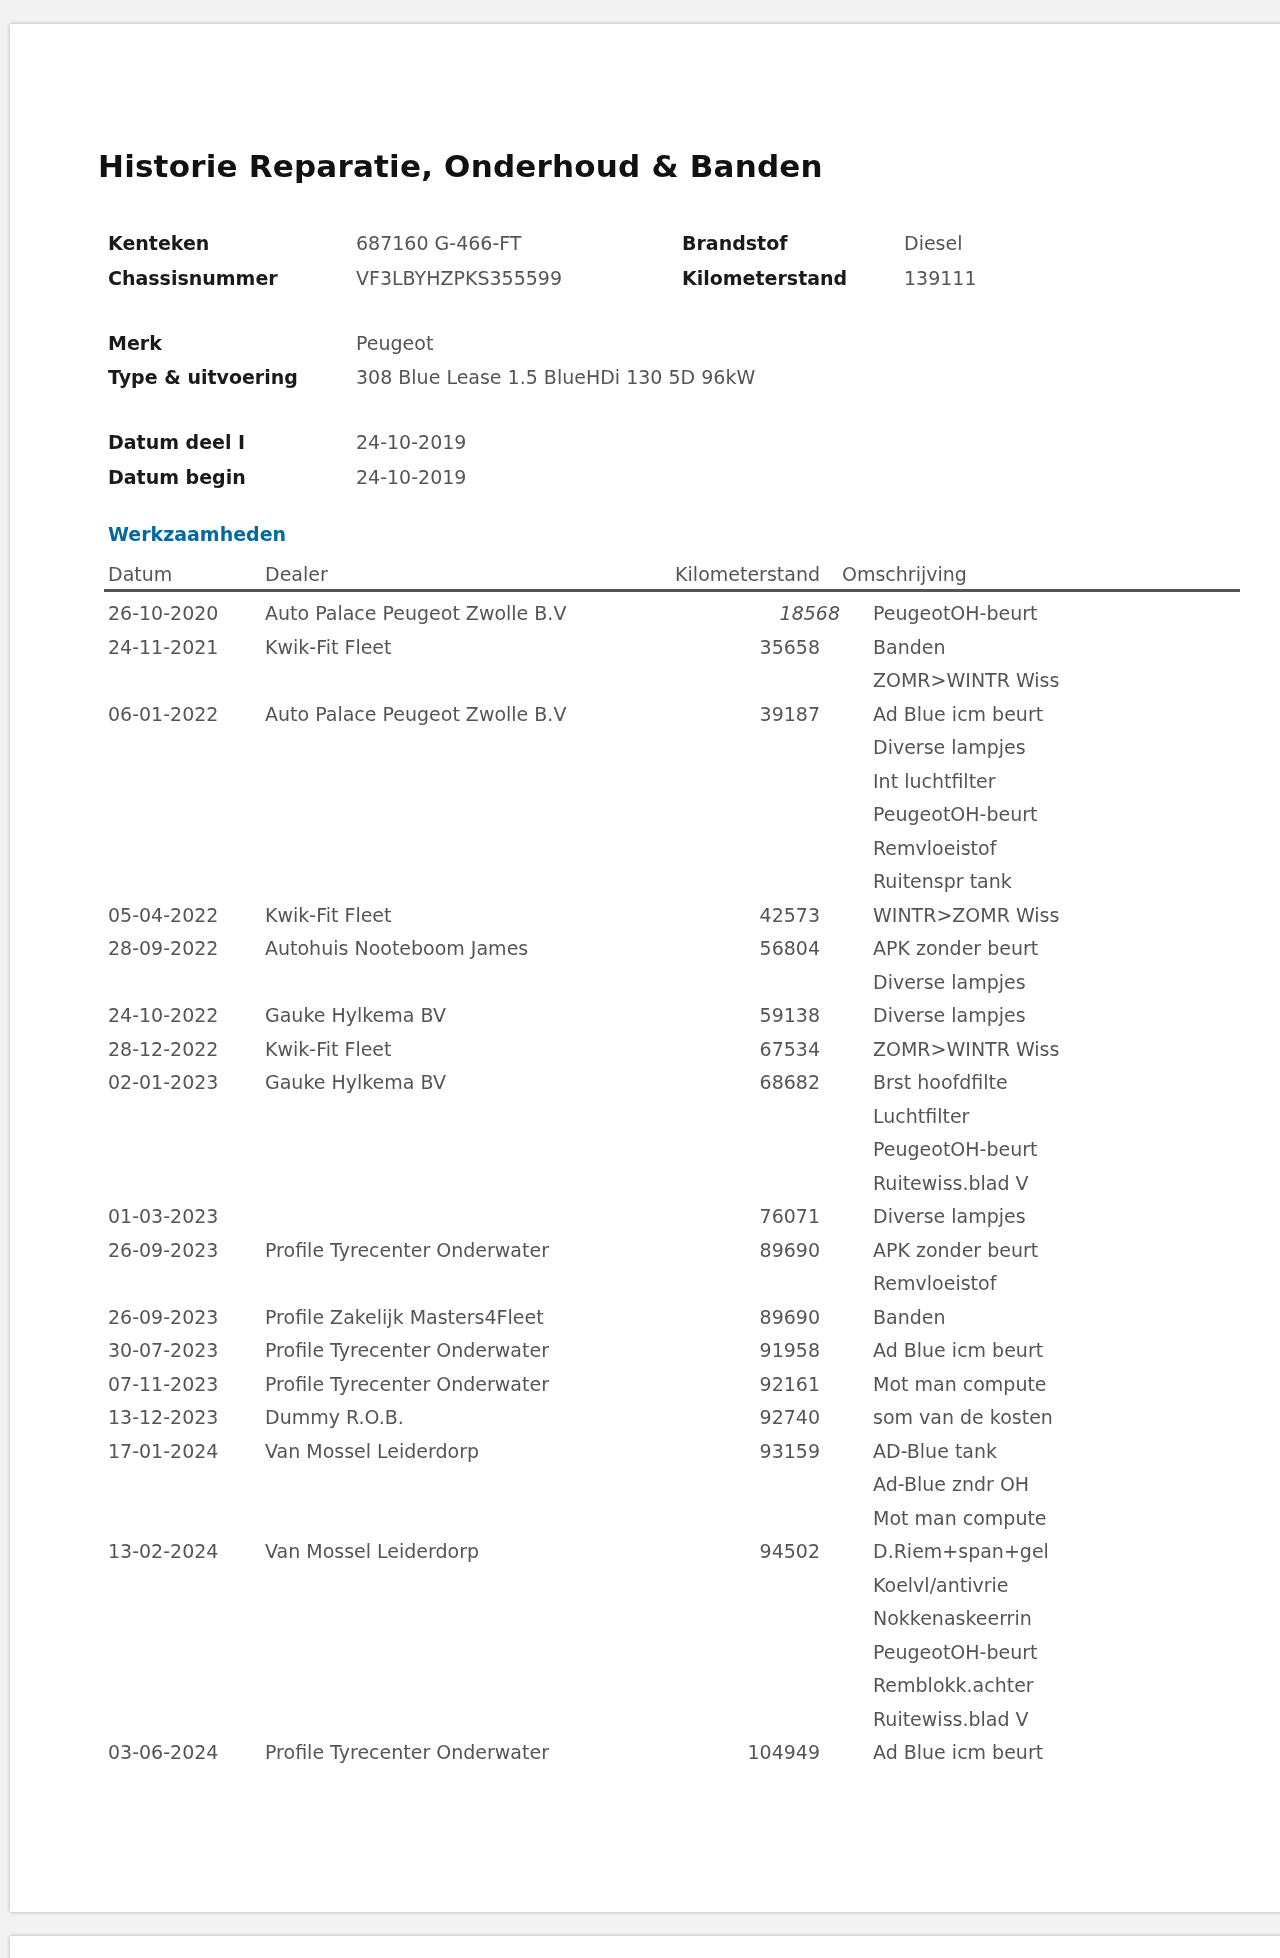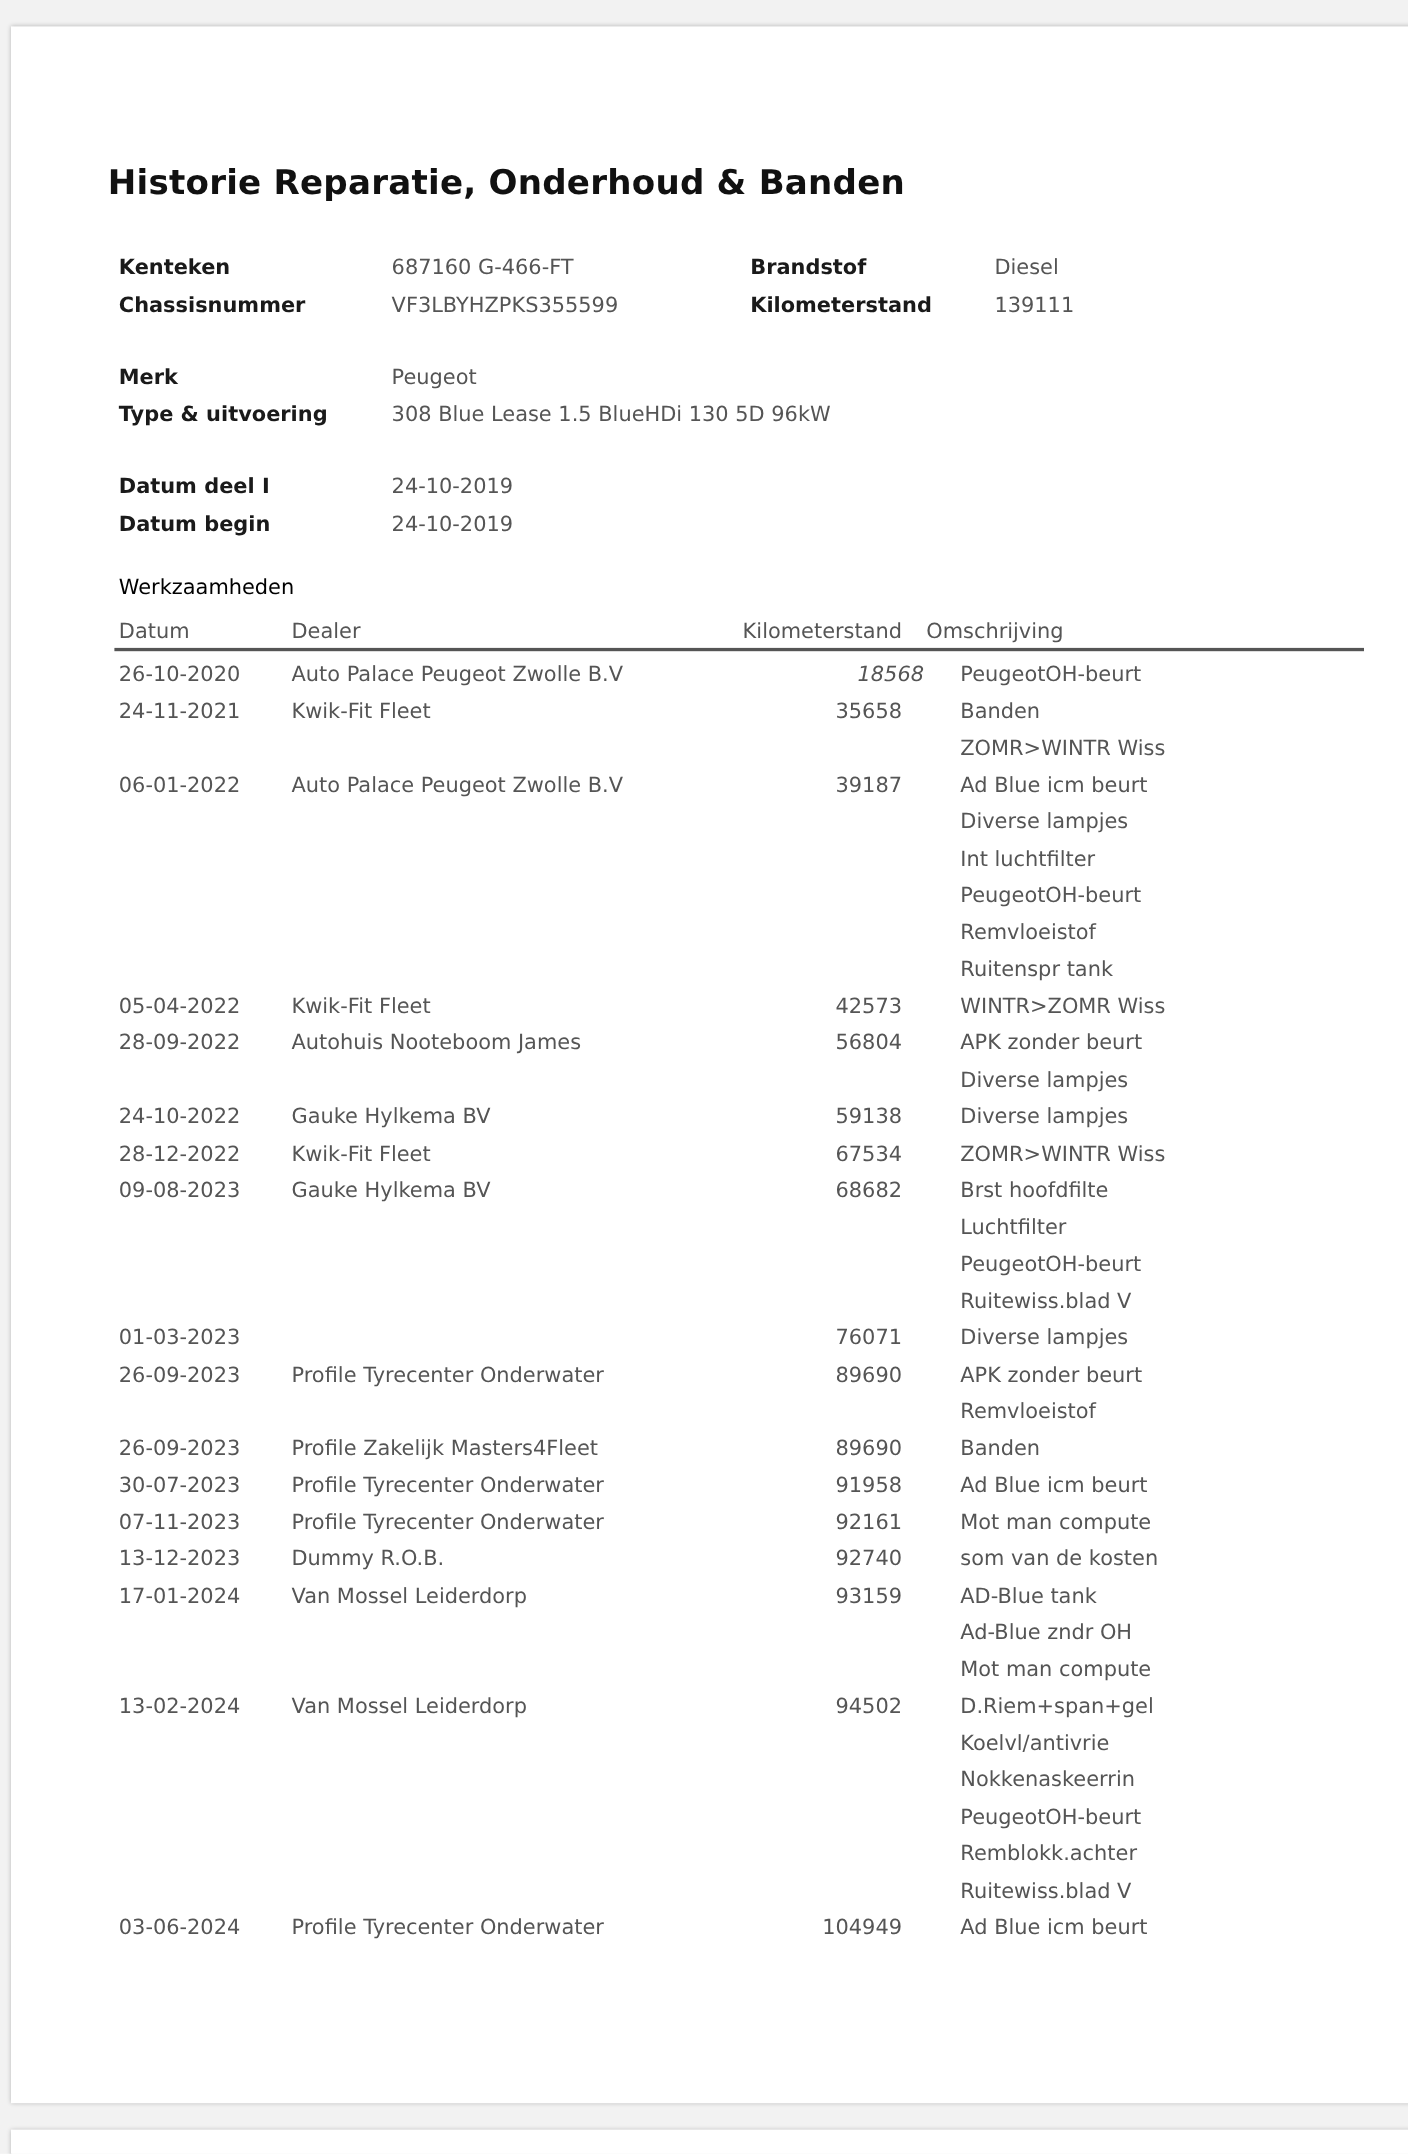--- a/index.html
+++ b/index.html
@@ -19,21 +19,21 @@
     background: #ffffff;
     box-shadow: 0 0 4px rgba(0,0,0,0.25);
   }
   .title {
     position: absolute; left: 98px; top: 148px;
     font-size: 31px; font-weight: bold; color: #111;
     letter-spacing: 0.2px; white-space: nowrap;
   }
   .lbl { position: absolute; font-size: 19px; font-weight: bold; color: #1a1a1a; white-space: nowrap; }
   .val { position: absolute; font-size: 19px; color: #555; white-space: nowrap; }
-  .section { position: absolute; left: 98px; top: 523px; font-size: 19px; font-weight: normal; color: #000000; }
+  .section { position: absolute; left: 98px; top: 523px; font-size: 19px; font-weight: bold; color: #0369a1; }
   .thead { position: absolute; top: 563px; font-size: 19px; color: #555; white-space: nowrap; }
   .rule { position: absolute; left: 104px; top: 589px; width: 1136px; height: 3px; background: #555; }
   .rows { position: absolute; left: 0; top: 597px; width: 1280px; }
   .row { position: relative; height: 33.5px; font-size: 19px; color: #555; white-space: nowrap; }
   .row span { position: absolute; top: 0; line-height: 33.5px; }
   .c-date { left: 98px; }
   .c-dealer { left: 255px; }
   .c-km { right: 470px; text-align: right; }
   .lines { position: absolute; left: 832px; top: 0; }
   .lines div { height: 33.5px; line-height: 33.5px; margin-left: 31px; }
@@ -134,21 +134,21 @@
     </div>
     <div class="row" style="height: 33.5px;">
       <span class="c-date" style="left: 108px;">28-12-2022</span>
       <span class="c-dealer" style="left: 265px;">Kwik-Fit Fleet</span>
       <span class="c-km" style="right: 460px;">67534</span>
       <div class="lines" style="left: 842px;">
         <div>ZOMR&gt;WINTR Wiss</div>
       </div>
     </div>
     <div class="row" style="height: 134px;">
-      <span class="c-date" style="left: 108px;">09-08-2023</span>
+      <span class="c-date" style="left: 108px;">02-01-2023</span>
       <span class="c-dealer" style="left: 265px;">Gauke Hylkema BV</span>
       <span class="c-km" style="right: 460px;">68682</span>
       <div class="lines" style="left: 842px;">
         <div>Brst hoofdfilte</div>
         <div>Luchtfilter</div>
         <div>PeugeotOH-beurt</div>
         <div>Ruitewiss.blad V</div>
       </div>
     </div>
     <div class="row" style="height: 33.5px;">

